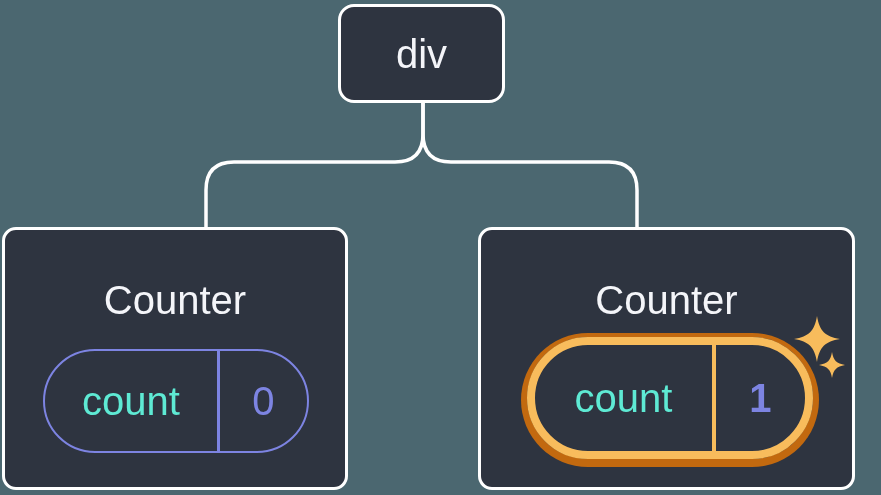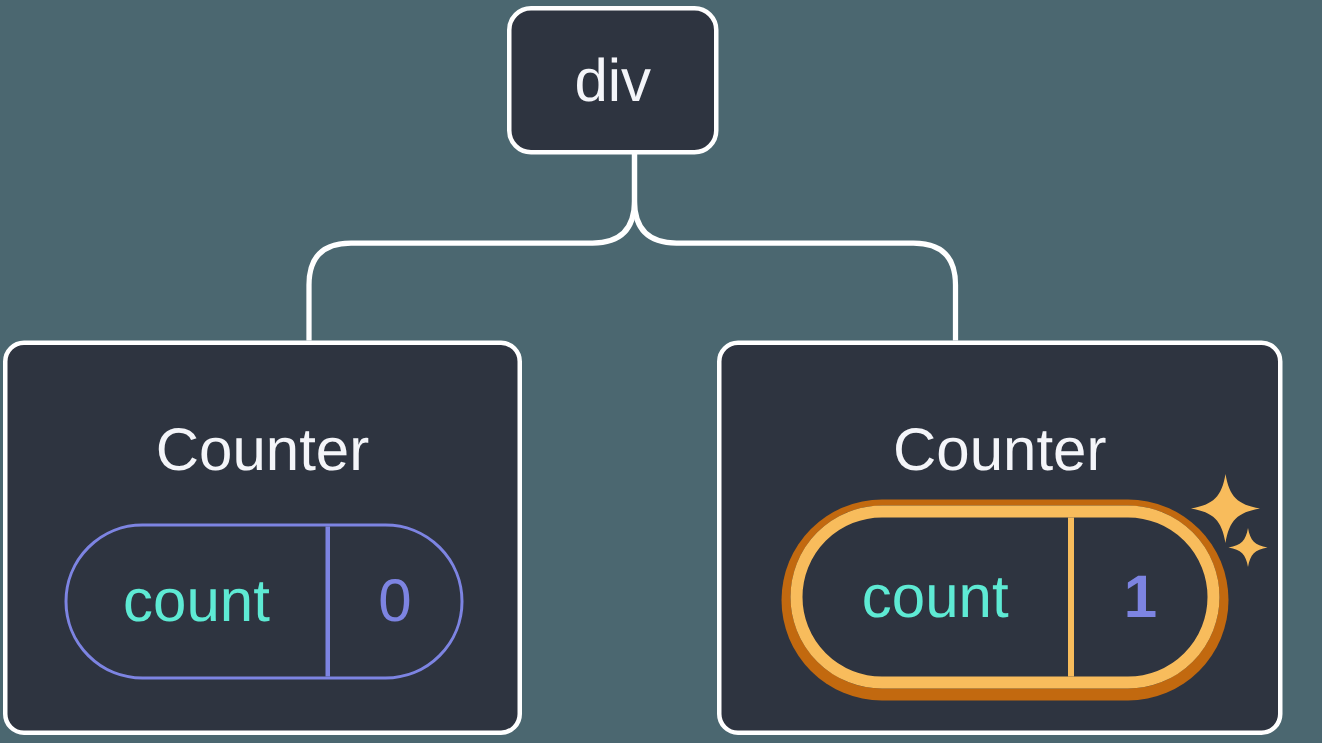--- a/index.html
+++ b/index.html
@@ -14,21 +14,21 @@
     height: 495px;
     background: #4B6770;
     overflow: hidden;
   }
 
   
   .root-node {
     position: absolute;
     left: 338px;
     top: 4px;
-    width: 141px;
+    width: 167px;
     height: 99px;
     background: #2E3440;
     border: 3.5px solid #FFFFFF;
     border-radius: 16px;
     box-sizing: border-box;
     display: flex;
     align-items: center;
     justify-content: center;
   }
   .root-label {

